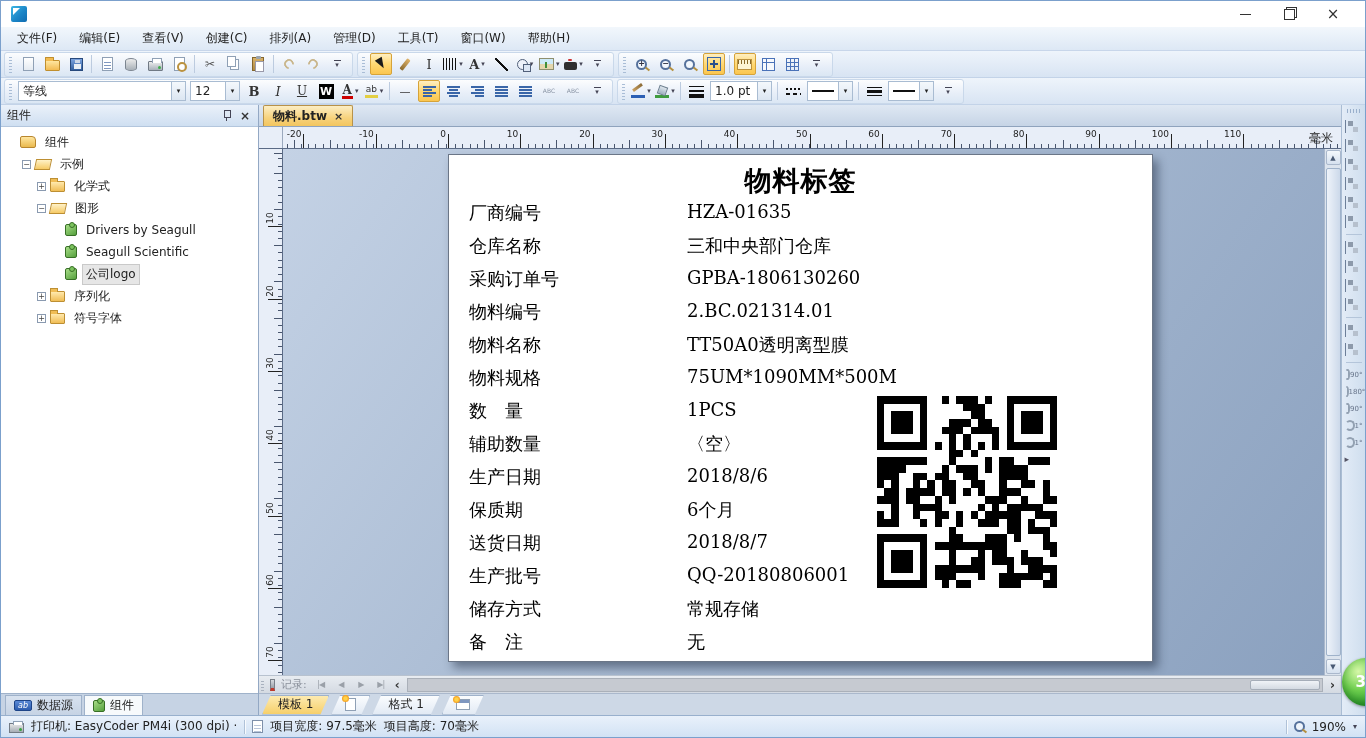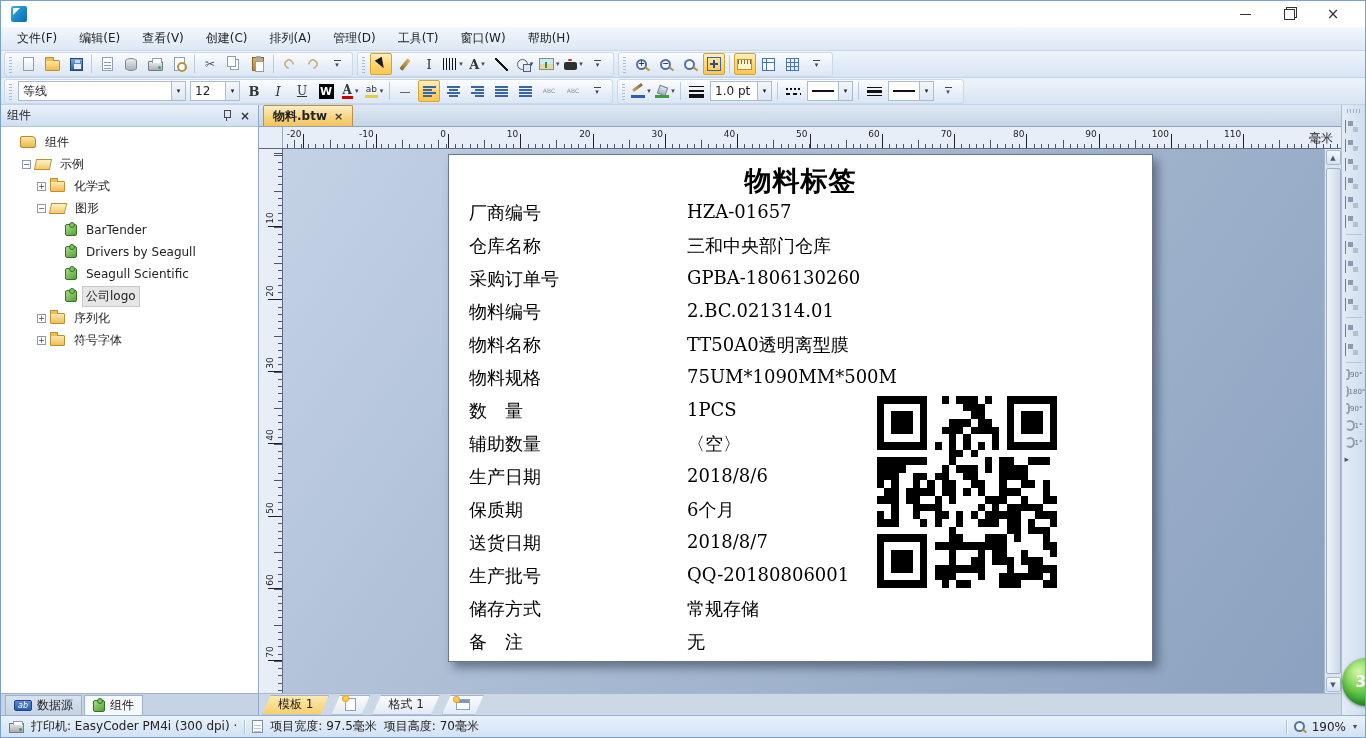--- a/index.html
+++ b/index.html
@@ -455,25 +455,20 @@
             <span class="tree-label">化学式</span>
           </div>
           <div class="tree-row" style="padding-left: 36px;">
             <span class="expander">−</span>
             <span class="ti ti-folder-open"></span>
             <span class="tree-label">图形</span>
           </div>
           <div class="tree-row" style="padding-left: 51px;">
             <span class="exp-space"></span>
             <span class="ti ti-puzzle"></span>
-            <span class="tree-label">BarTender</span>
-          </div>
-          <div class="tree-row" style="padding-left: 51px;">
-            <span class="exp-space"></span>
-            <span class="ti ti-puzzle"></span>
             <span class="tree-label">Drivers by Seagull</span>
           </div>
           <div class="tree-row" style="padding-left: 51px;">
             <span class="exp-space"></span>
             <span class="ti ti-puzzle"></span>
             <span class="tree-label">Seagull Scientific</span>
           </div>
           <div class="tree-row selected" style="padding-left: 51px;">
             <span class="exp-space"></span>
             <span class="ti ti-puzzle"></span>
@@ -563,21 +558,21 @@
             <span class="vnum" style="top: 425.8px;">60</span>
             <span class="vtick" style="top: 511.1px;"></span>
             <span class="vnum" style="top: 498.1px;">70</span>
           </div>
         <div class="canvas">
           <div class="sheet">
             <div class="sheet-title">物料标签</div>
             <div>
                 <div class="frow" style="top: 46px;">
                   <span class="fname">厂商编号</span>
-                  <span class="fvalue">HZA-01657</span>
+                  <span class="fvalue">HZA-01635</span>
                 </div>
                 <div class="frow" style="top: 79px;">
                   <span class="fname">仓库名称</span>
                   <span class="fvalue">三和中央部门仓库</span>
                 </div>
                 <div class="frow" style="top: 112px;">
                   <span class="fname">采购订单号</span>
                   <span class="fvalue">GPBA-1806130260</span>
                 </div>
                 <div class="frow" style="top: 145px;">
@@ -952,20 +947,36 @@
           </div>
         </div>
         <div class="v-scroll">
           <span class="vs-btn">▲</span>
           <span class="vs-track">
               <span class="vs-thumb"></span>
             </span>
           <span class="vs-btn">▼</span>
         </div>
       </div>
+      <div class="record-row">
+        <span class="rec-grip"></span>
+        <span class="rec-pen"></span>
+        <span class="rec-label">记录:</span>
+        <span style="display:flex;gap:4px">
+            <span class="rec-btn">|◀</span>
+            <span class="rec-btn">◀</span>
+            <span class="rec-btn">▶</span>
+            <span class="rec-btn">▶|</span>
+          </span>
+        <span class="rec-collapse">‹</span>
+        <span class="hs-track">
+            <span class="hs-thumb"></span>
+          </span>
+        <span class="rec-collapse">›</span>
+      </div>
       <div class="template-row">
           <span class="ttab active">
             <span>模板 1</span>
           </span>
           <span class="ttab ttab-icon">
             <i class="ic-newpage"></i>
           </span>
           <span class="ttab">
             <span>格式 1</span>
           </span>

